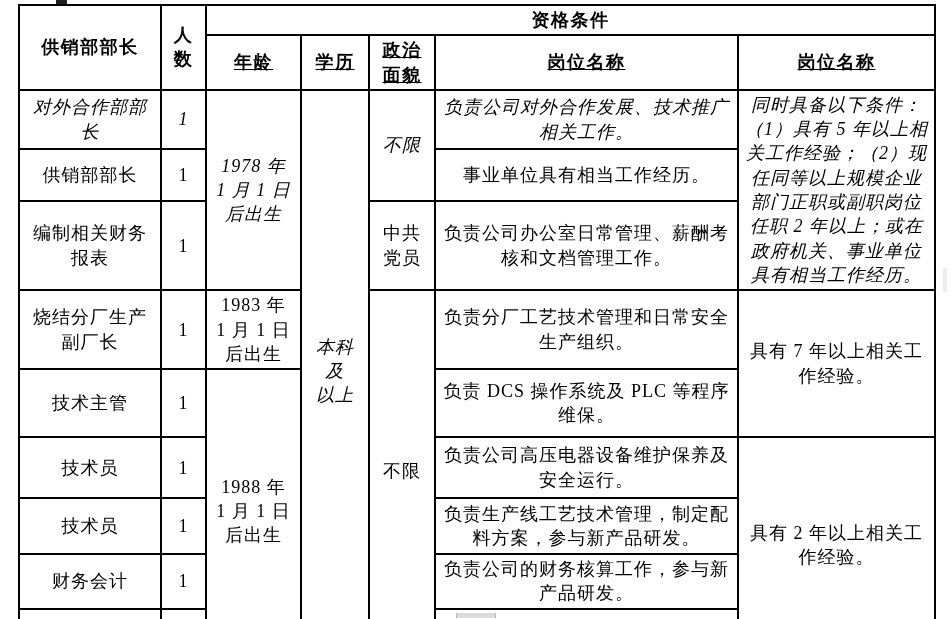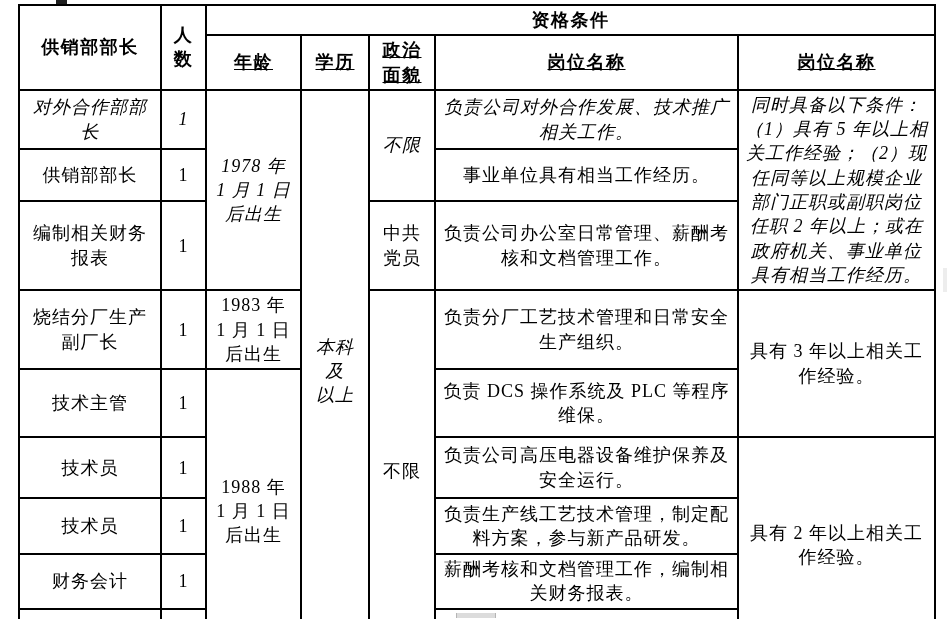--- a/index.html
+++ b/index.html
@@ -119,21 +119,21 @@
   </tr>
 
   <tr class="r4">
     <td>烧结分厂生产副厂长</td>
     <td>1</td>
     <td class="pre">1983 年
 1 月 1 日
 后出生</td>
     <td rowspan="6">不限</td>
     <td class="left duty">负责分厂工艺技术管理和日常安全生产组织。</td>
-    <td rowspan="2" class="left exp">具有 3 年以上相关工作经验。</td>
+    <td rowspan="2" class="left exp">具有 7 年以上相关工作经验。</td>
   </tr>
 
   <tr class="r5">
     <td>技术主管</td>
     <td>1</td>
     <td rowspan="5" class="pre">1988 年
 1 月 1 日
 后出生</td>
     <td class="left duty">负责 DCS 操作系统及 PLC 等程序维保。</td>
   </tr>
@@ -147,21 +147,21 @@
 
   <tr class="r7">
     <td>技术员</td>
     <td>1</td>
     <td class="left duty">负责生产线工艺技术管理，制定配料方案，参与新产品研发。</td>
   </tr>
 
   <tr class="r8">
     <td>财务会计</td>
     <td>1</td>
-    <td class="left duty">薪酬考核和文档管理工作，编制相关财务报表。</td>
+    <td class="left duty">负责公司的财务核算工作，参与新产品研发。</td>
   </tr>
 
   <tr class="r9">
     <td>财务出纳</td>
     <td>1</td>
     <td class="left duty">负责财务日常账务管理。</td>
   </tr>
 </tbody>
   </table>
 

